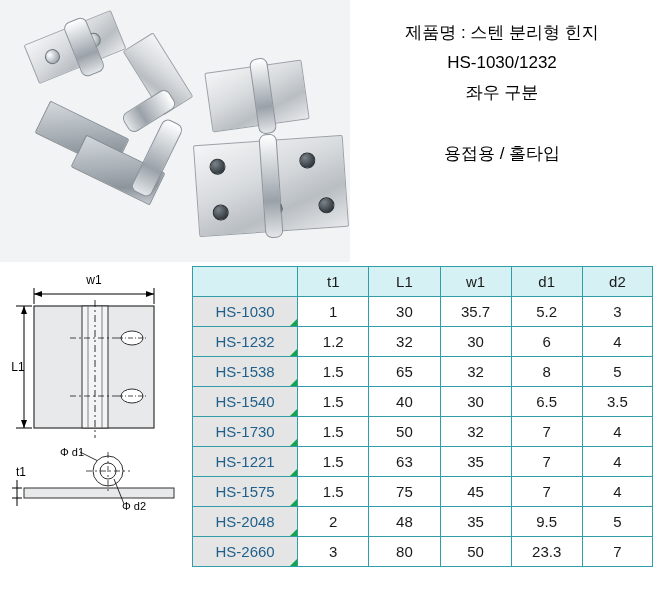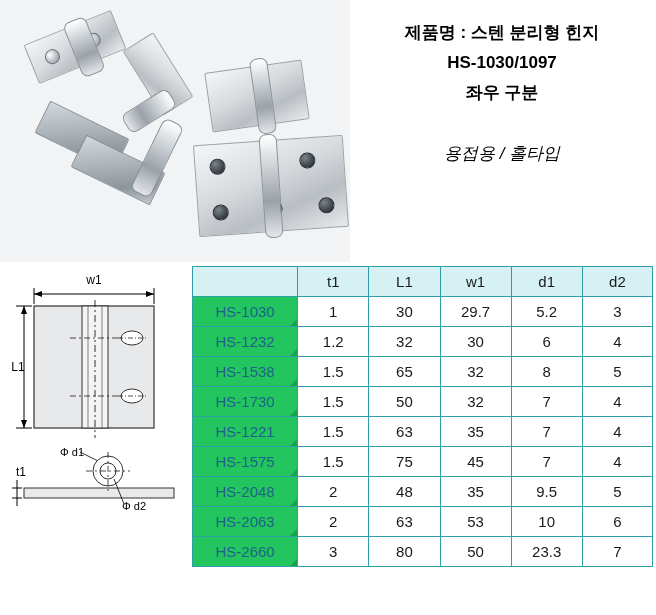--- a/index.html
+++ b/index.html
@@ -65,40 +65,38 @@
     border-radius: 50%;
   }
 
   #title-block {
     position: absolute;
     left: 352px;
     top: 18px;
     width: 300px;
     text-align: center;
     color: #000;
-    font-weight: bold;
   }
   #title-block .line {
     font-size: 17px;
     line-height: 30px;
     white-space: nowrap;
   }
   #subtitle-block {
     position: absolute;
     left: 352px;
     top: 140px;
     width: 300px;
     text-align: center;
     color: #000;
   }
   #subtitle-block .line {
     font-size: 17px;
     line-height: 28px;
     white-space: nowrap;
-    font-style: italic;
   }
 
   
   #bottom-section {
     position: absolute;
     left: 0;
     top: 266px;
     width: 656px;
     height: 402px;
   }
@@ -139,21 +137,21 @@
   table.spec col.c5 { width: 70px; }
 
   table.spec thead th {
     background: #d5f1f3;
     font-weight: normal;
   }
   table.spec thead th.blank {
     background: #d5f1f3;
   }
   table.spec td.model {
-    background: #22c55e;
+    background: #e5e5e5;
     color: #1f5f8b;
     position: relative;
   }
   table.spec td.model .corner {
     position: absolute;
     right: 0;
     bottom: 0;
     width: 0;
     height: 0;
     border-left: 7px solid transparent;
@@ -191,21 +189,21 @@
       <div class="hole-dark" style="left:14px; top:60px; width:14px; height:14px;"></div>
       <div class="hole-dark" style="left:104px; top:14px; width:14px; height:14px;"></div>
       <div class="hole-dark" style="left:68px; top:60px; width:14px; height:14px;"></div>
       <div class="hole-dark" style="left:120px; top:60px; width:14px; height:14px;"></div>
     </div>
     <div class="hinge knuckle" style="left:262px; top:134px; width:16px; height:102px; transform:rotate(-4deg);"></div>
   </div>
 
   <div id="title-block">
     <div class="line">제품명 : 스텐 분리형 힌지</div>
-    <div class="line">HS-1030/1097</div>
+    <div class="line">HS-1030/1232</div>
     <div class="line">좌우 구분</div>
   </div>
 
   <div id="subtitle-block">
     <div class="line">용접용 / 홀타입</div>
   </div>
 </div>
 
 <div id="bottom-section">
 
@@ -286,41 +284,49 @@
           <th>w1</th>
           <th>d1</th>
           <th>d2</th>
         </tr>
       </thead>
       <tbody>
         <tr>
           <td class="model"><span>HS-1030</span><span class="corner"></span></td>
           <td class="val">1</td>
           <td class="val">30</td>
-          <td class="val">29.7</td>
+          <td class="val">35.7</td>
           <td class="val">5.2</td>
           <td class="val">3</td>
         </tr>
         <tr>
           <td class="model"><span>HS-1232</span><span class="corner"></span></td>
           <td class="val">1.2</td>
           <td class="val">32</td>
           <td class="val">30</td>
           <td class="val">6</td>
           <td class="val">4</td>
         </tr>
         <tr>
           <td class="model"><span>HS-1538</span><span class="corner"></span></td>
           <td class="val">1.5</td>
           <td class="val">65</td>
           <td class="val">32</td>
           <td class="val">8</td>
           <td class="val">5</td>
         </tr>
         <tr>
+          <td class="model"><span>HS-1540</span><span class="corner"></span></td>
+          <td class="val">1.5</td>
+          <td class="val">40</td>
+          <td class="val">30</td>
+          <td class="val">6.5</td>
+          <td class="val">3.5</td>
+        </tr>
+        <tr>
           <td class="model"><span>HS-1730</span><span class="corner"></span></td>
           <td class="val">1.5</td>
           <td class="val">50</td>
           <td class="val">32</td>
           <td class="val">7</td>
           <td class="val">4</td>
         </tr>
         <tr>
           <td class="model"><span>HS-1221</span><span class="corner"></span></td>
           <td class="val">1.5</td>
@@ -339,28 +345,20 @@
         </tr>
         <tr>
           <td class="model"><span>HS-2048</span><span class="corner"></span></td>
           <td class="val">2</td>
           <td class="val">48</td>
           <td class="val">35</td>
           <td class="val">9.5</td>
           <td class="val">5</td>
         </tr>
         <tr>
-          <td class="model"><span>HS-2063</span><span class="corner"></span></td>
-          <td class="val">2</td>
-          <td class="val">63</td>
-          <td class="val">53</td>
-          <td class="val">10</td>
-          <td class="val">6</td>
-        </tr>
-        <tr>
           <td class="model"><span>HS-2660</span><span class="corner"></span></td>
           <td class="val">3</td>
           <td class="val">80</td>
           <td class="val">50</td>
           <td class="val">23.3</td>
           <td class="val">7</td>
         </tr>
       </tbody>
     </table>
   </div>

